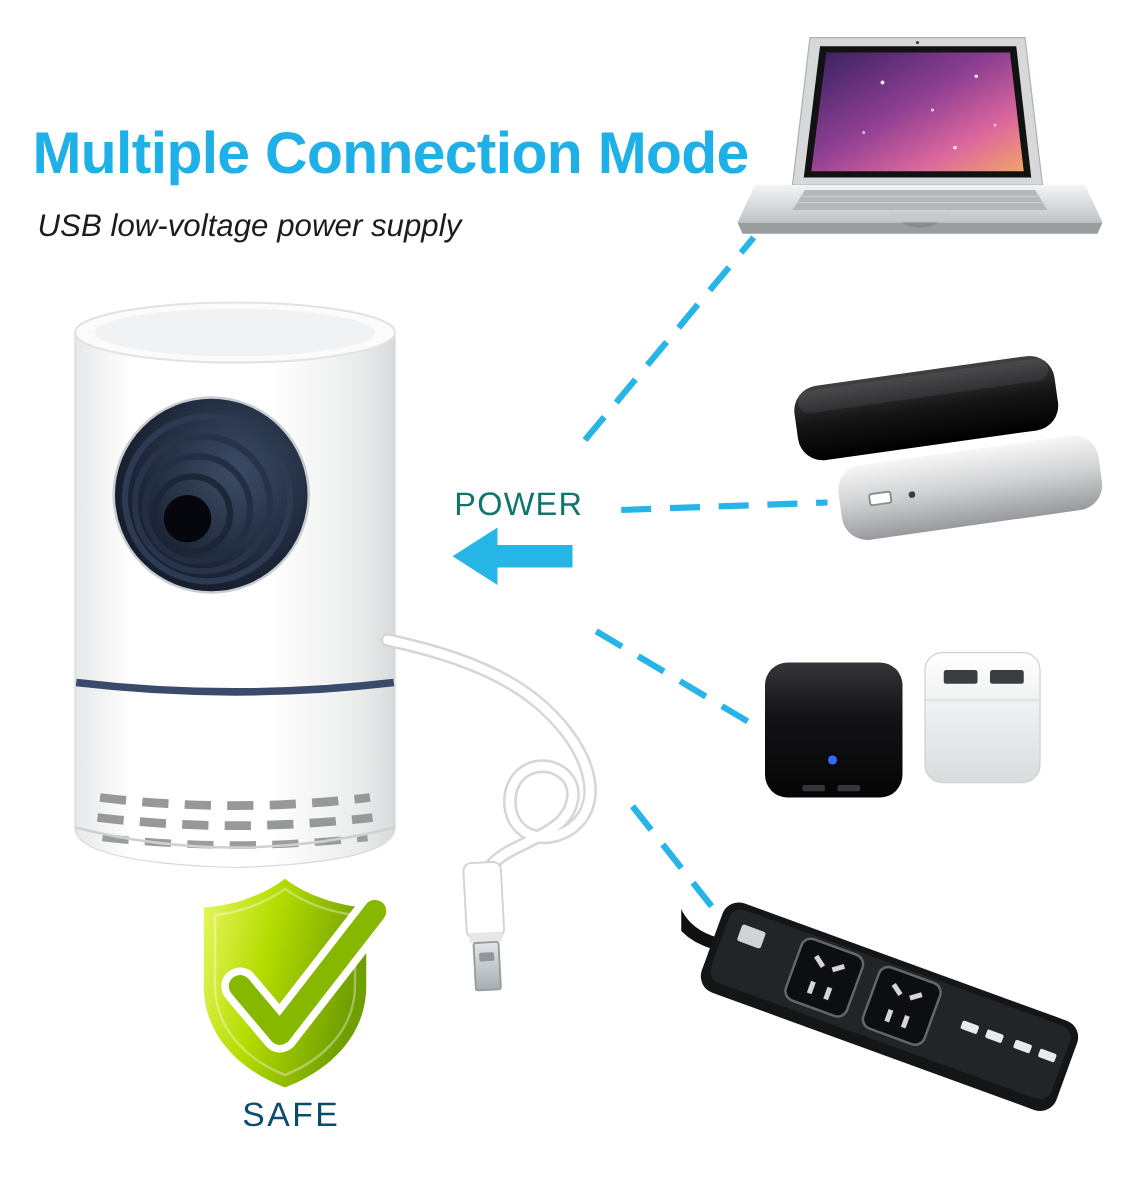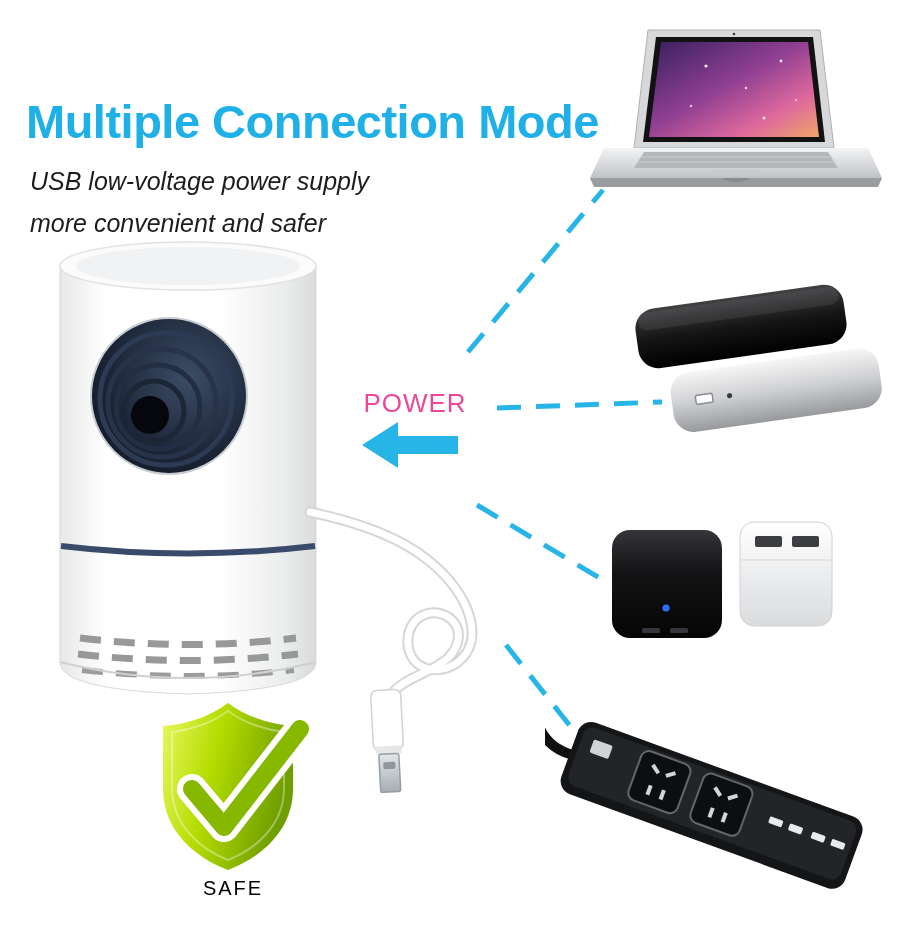--- a/index.html
+++ b/index.html
@@ -11,37 +11,36 @@
   .title{
     left:26px;top:94px;width:640px;
     font-size:47px;font-weight:bold;color:#1fb0e8;letter-spacing:-0.5px;
   }
   .subtitle{
     left:30px;top:160px;width:420px;
     font-size:25px;color:#1c1c1e;line-height:42px;font-style:italic;
   }
   .power-label{
     left:360px;top:388px;width:110px;text-align:center;
-    font-size:26px;color:#ec4899;letter-spacing:1px;
+    font-size:26px;color:#0f766e;letter-spacing:1px;
   }
   .safe-label{
     left:148px;top:877px;width:170px;text-align:center;
-    font-size:20px;color:#000000;letter-spacing:2px;
+    font-size:27px;color:#0c4a6e;letter-spacing:2px;
   }
   svg{display:block;}
 </style>
 </head>
 <body>
 
 <div id="canvas">
 
   <div class="abs title">Multiple Connection Mode</div>
   <div class="abs subtitle">
     <div>USB low-voltage power supply</div>
-    <div>more convenient and safer</div>
   </div>
 
   <svg class="abs" style="left:586px;top:26px;" width="300" height="200" viewBox="0 0 300 200">
     <defs>
       <linearGradient id="lapScreen" x1="0" y1="0" x2="1" y2="1">
         <stop offset="0" stop-color="#37205e"></stop>
         <stop offset="0.45" stop-color="#8f3f92"></stop>
         <stop offset="0.75" stop-color="#dd689d"></stop>
         <stop offset="1" stop-color="#f0a468"></stop>
       </linearGradient>

